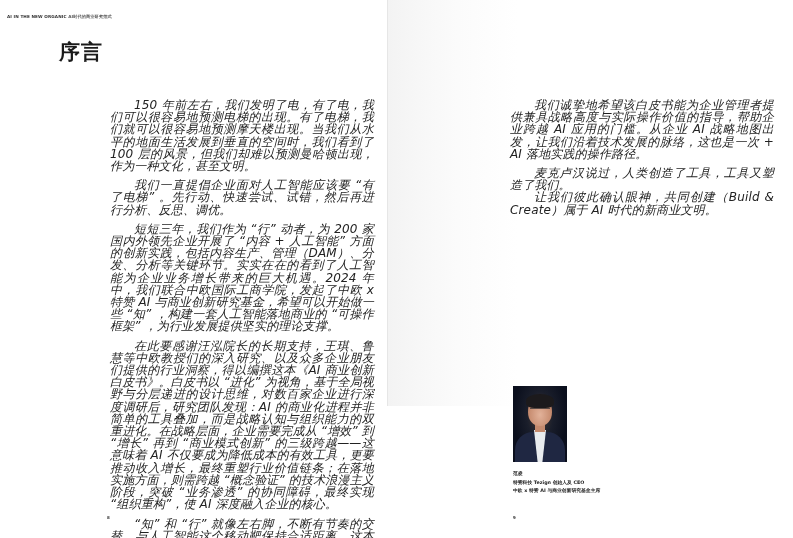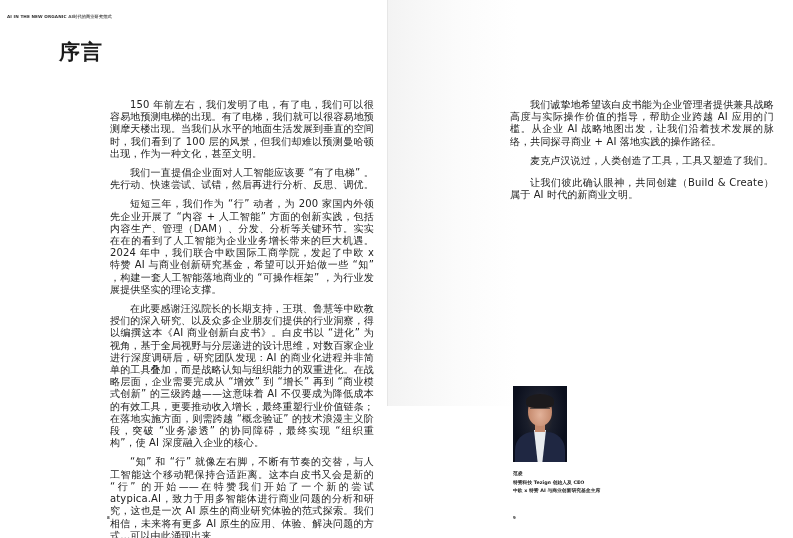--- a/index.html
+++ b/index.html
@@ -23,25 +23,26 @@
       white-space: nowrap;
     }
     .running-head .cn { color: #555; }
     .page-title {
       position: absolute; left: 59px; top: 38px;
       font-size: 21px; font-weight: bold; color: #1a1a1a; letter-spacing: 1px;
     }
     .body-left { position: absolute; left: 110px; top: 99px; width: 264px; }
     .body-right { position: absolute; left: 510px; top: 99px; width: 264px; }
     .para {
-      font-size: 10px; line-height: 12.2px; color: #222;
+      font-size: 12px; line-height: 12.2px; color: #222;
       text-indent: 2em; margin: 0 0 7px 0; text-align: justify;
       letter-spacing: 0.15px;
+      font-style: italic;
     }
-    .para.tight { margin-bottom: 10px; }
+    .para.tight { margin-bottom: 0; }
     .photo {
       position: absolute; left: 513px; top: 386px; width: 54px; height: 76px;
       background: radial-gradient(ellipse at 50% 38%, #4a3a33 0%, #1a1e2b 35%, #0b0f1d 70%);
       overflow: hidden;
     }
     .photo .head {
       position: absolute; left: 15px; top: 12px; width: 24px; height: 28px;
       border-radius: 45% 45% 48% 48%;
       background: radial-gradient(ellipse at 50% 60%, #e2b29a 0%, #c98f73 60%, #8b5e4a 100%);
     }
@@ -96,21 +97,21 @@
       <p class="para">“知” 和 “行” 就像左右脚，不断有节奏的交替，与人工智能这个移动靶保持合适距离。这本白皮书又会是新的 “行” 的开始——在特赞我们开始了一个新的尝试 atypica.AI，致力于用多智能体进行商业问题的分析和研究，这也是一次 AI 原生的商业研究体验的范式探索。我们相信，未来将有更多 AI 原生的应用、体验、解决问题的方式…可以由此涌现出来。</p>
     </div>
 
     <div class="page-num left">8</div>
   </div>
 
   <div class="page page-right"></div>
 </div>
 
 <div class="body-right">
-  <p class="para">我们诚挚地希望该白皮书能为企业管理者提供兼具战略高度与实际操作价值的指导，帮助企业跨越 AI 应用的门槛。从企业 AI 战略地图出发，让我们沿着技术发展的脉络，共同探寻商业 + AI 落地实践的操作路径。</p>
+  <p class="para">我们诚挚地希望该白皮书能为企业管理者提供兼具战略高度与实际操作价值的指导，帮助企业跨越 AI 应用的门槛。从企业 AI 战略地图出发，让我们沿着技术发展的脉络，这也是一次 + AI 落地实践的操作路径。</p>
   <p class="para tight">麦克卢汉说过，人类创造了工具，工具又塑造了我们。</p>
   <p class="para">让我们彼此确认眼神，共同创建（Build &amp; Create）属于 AI 时代的新商业文明。</p>
 </div>
 
 <div class="photo" title="author-portrait">
   <div class="jacket"></div>
   <div class="shirt"></div>
   <div class="neck"></div>
   <div class="head"></div>
   <div class="hair"></div>

